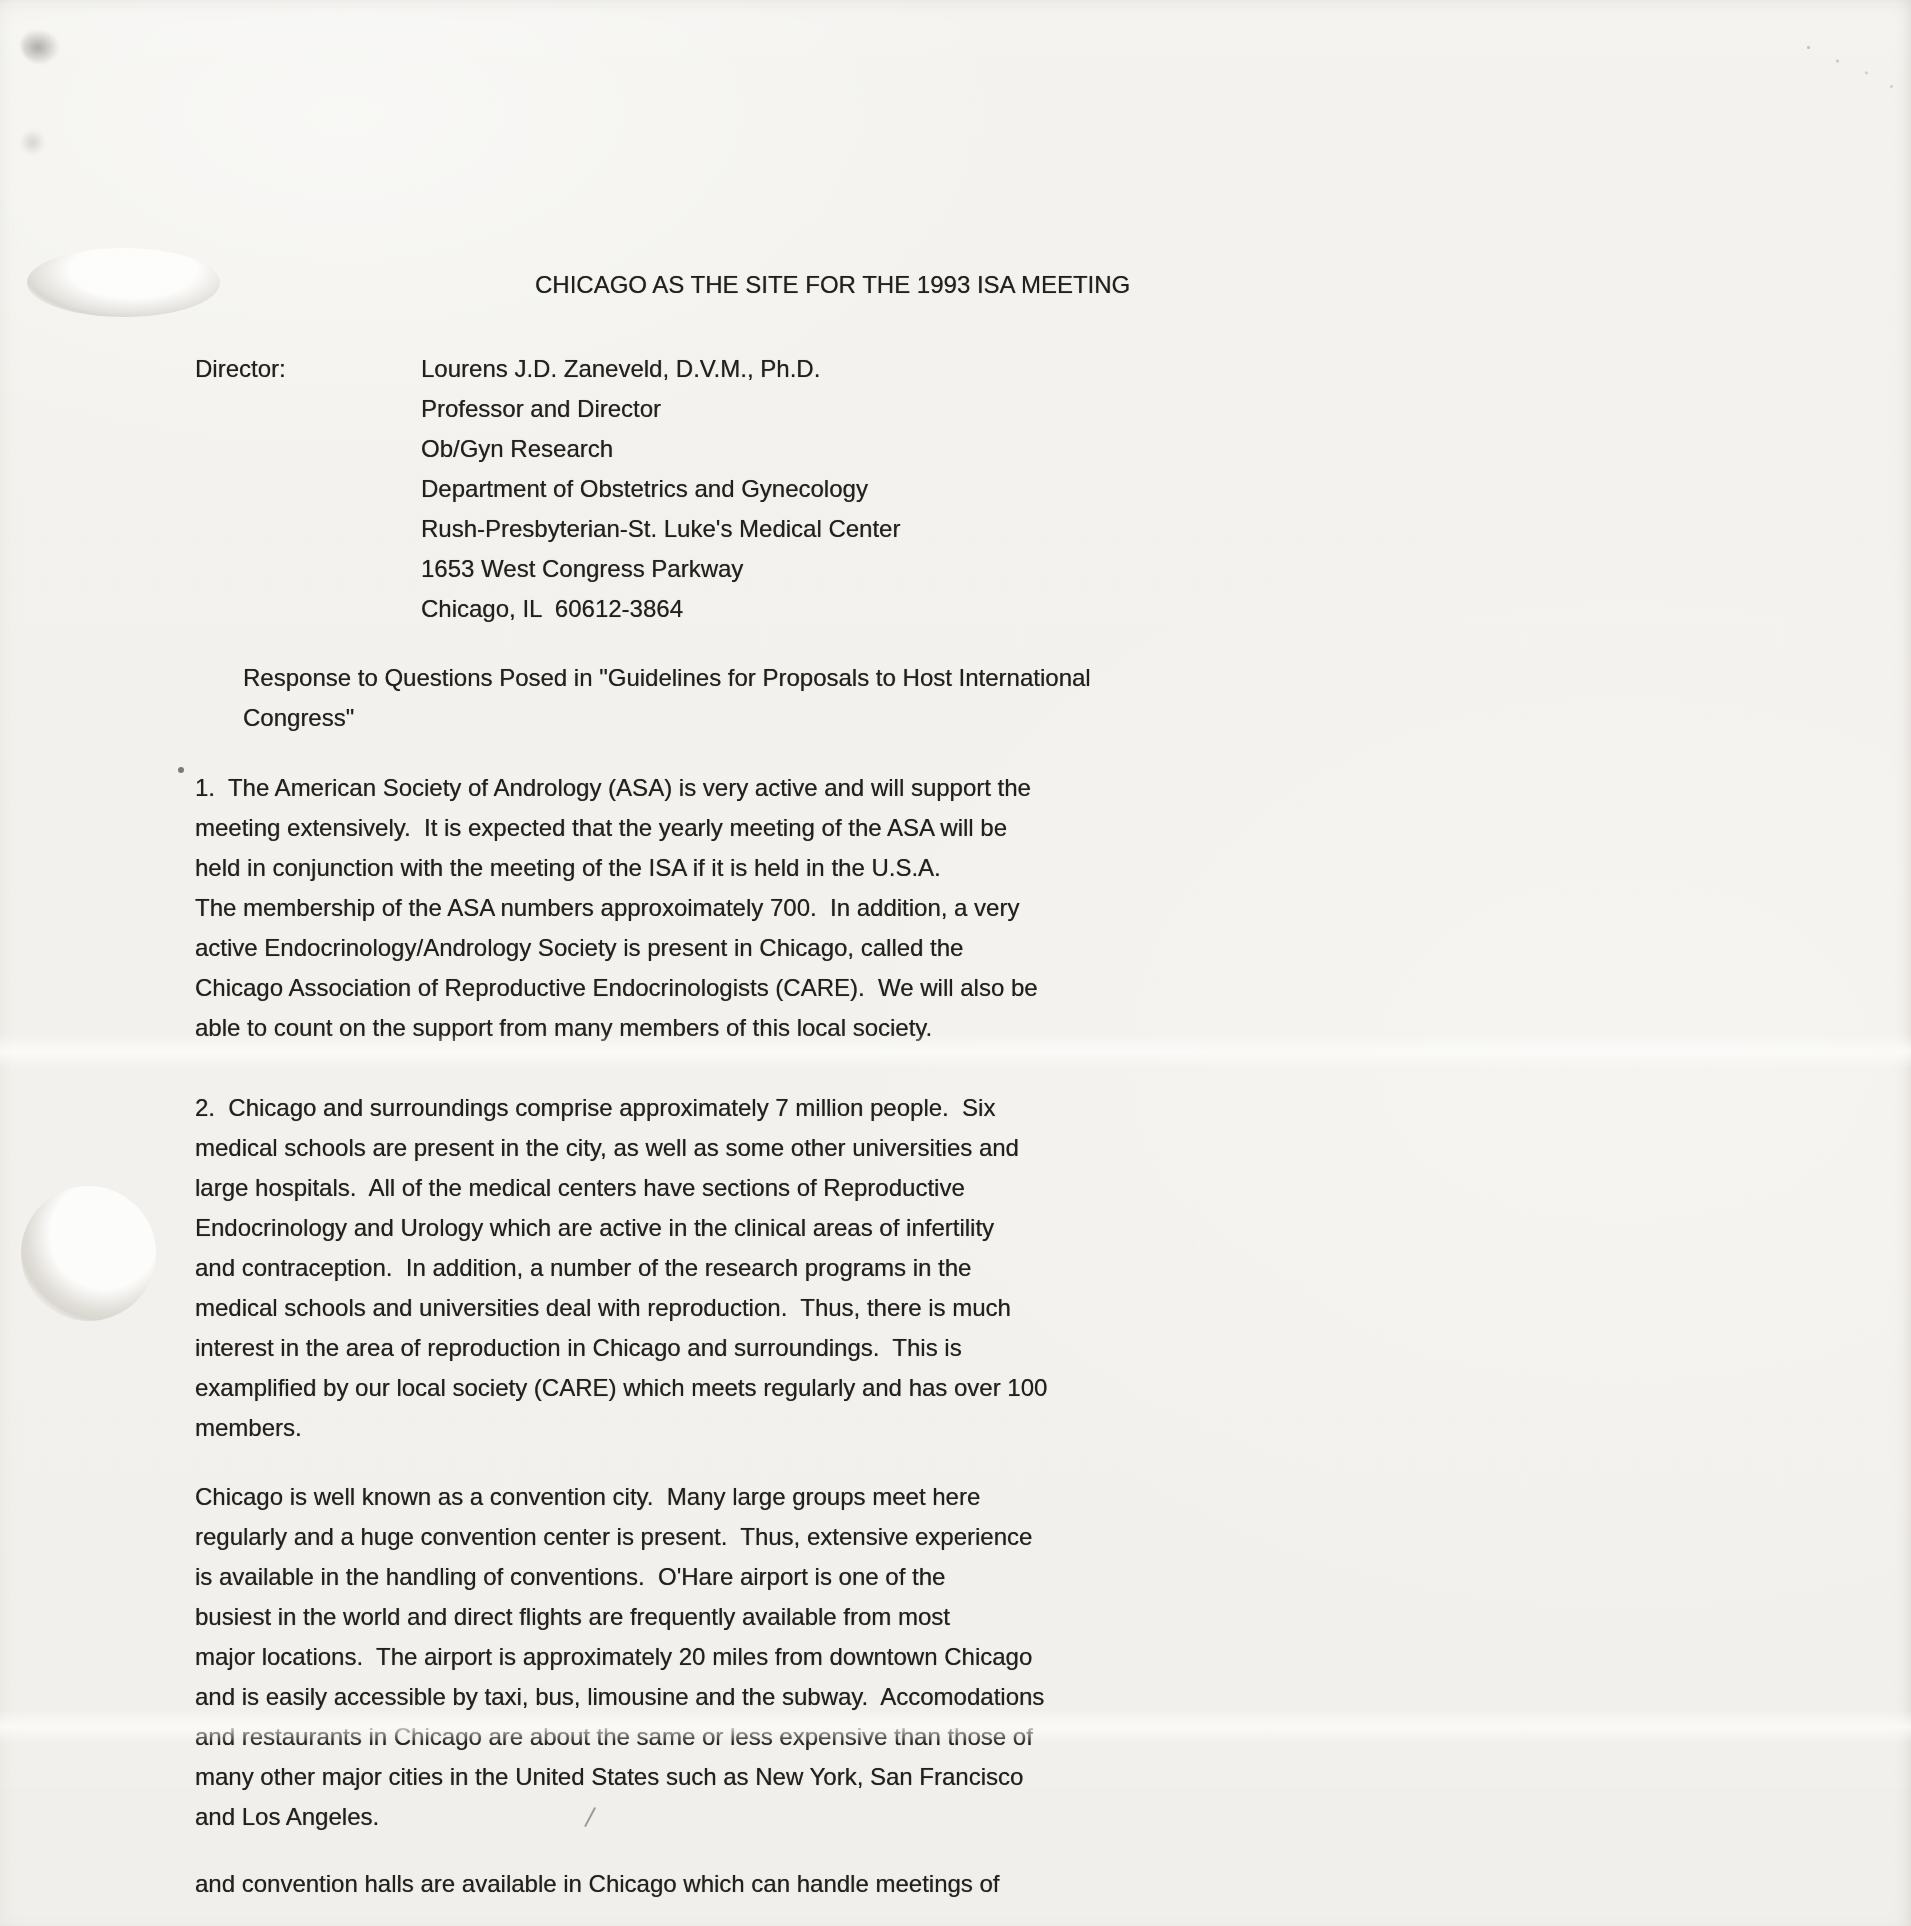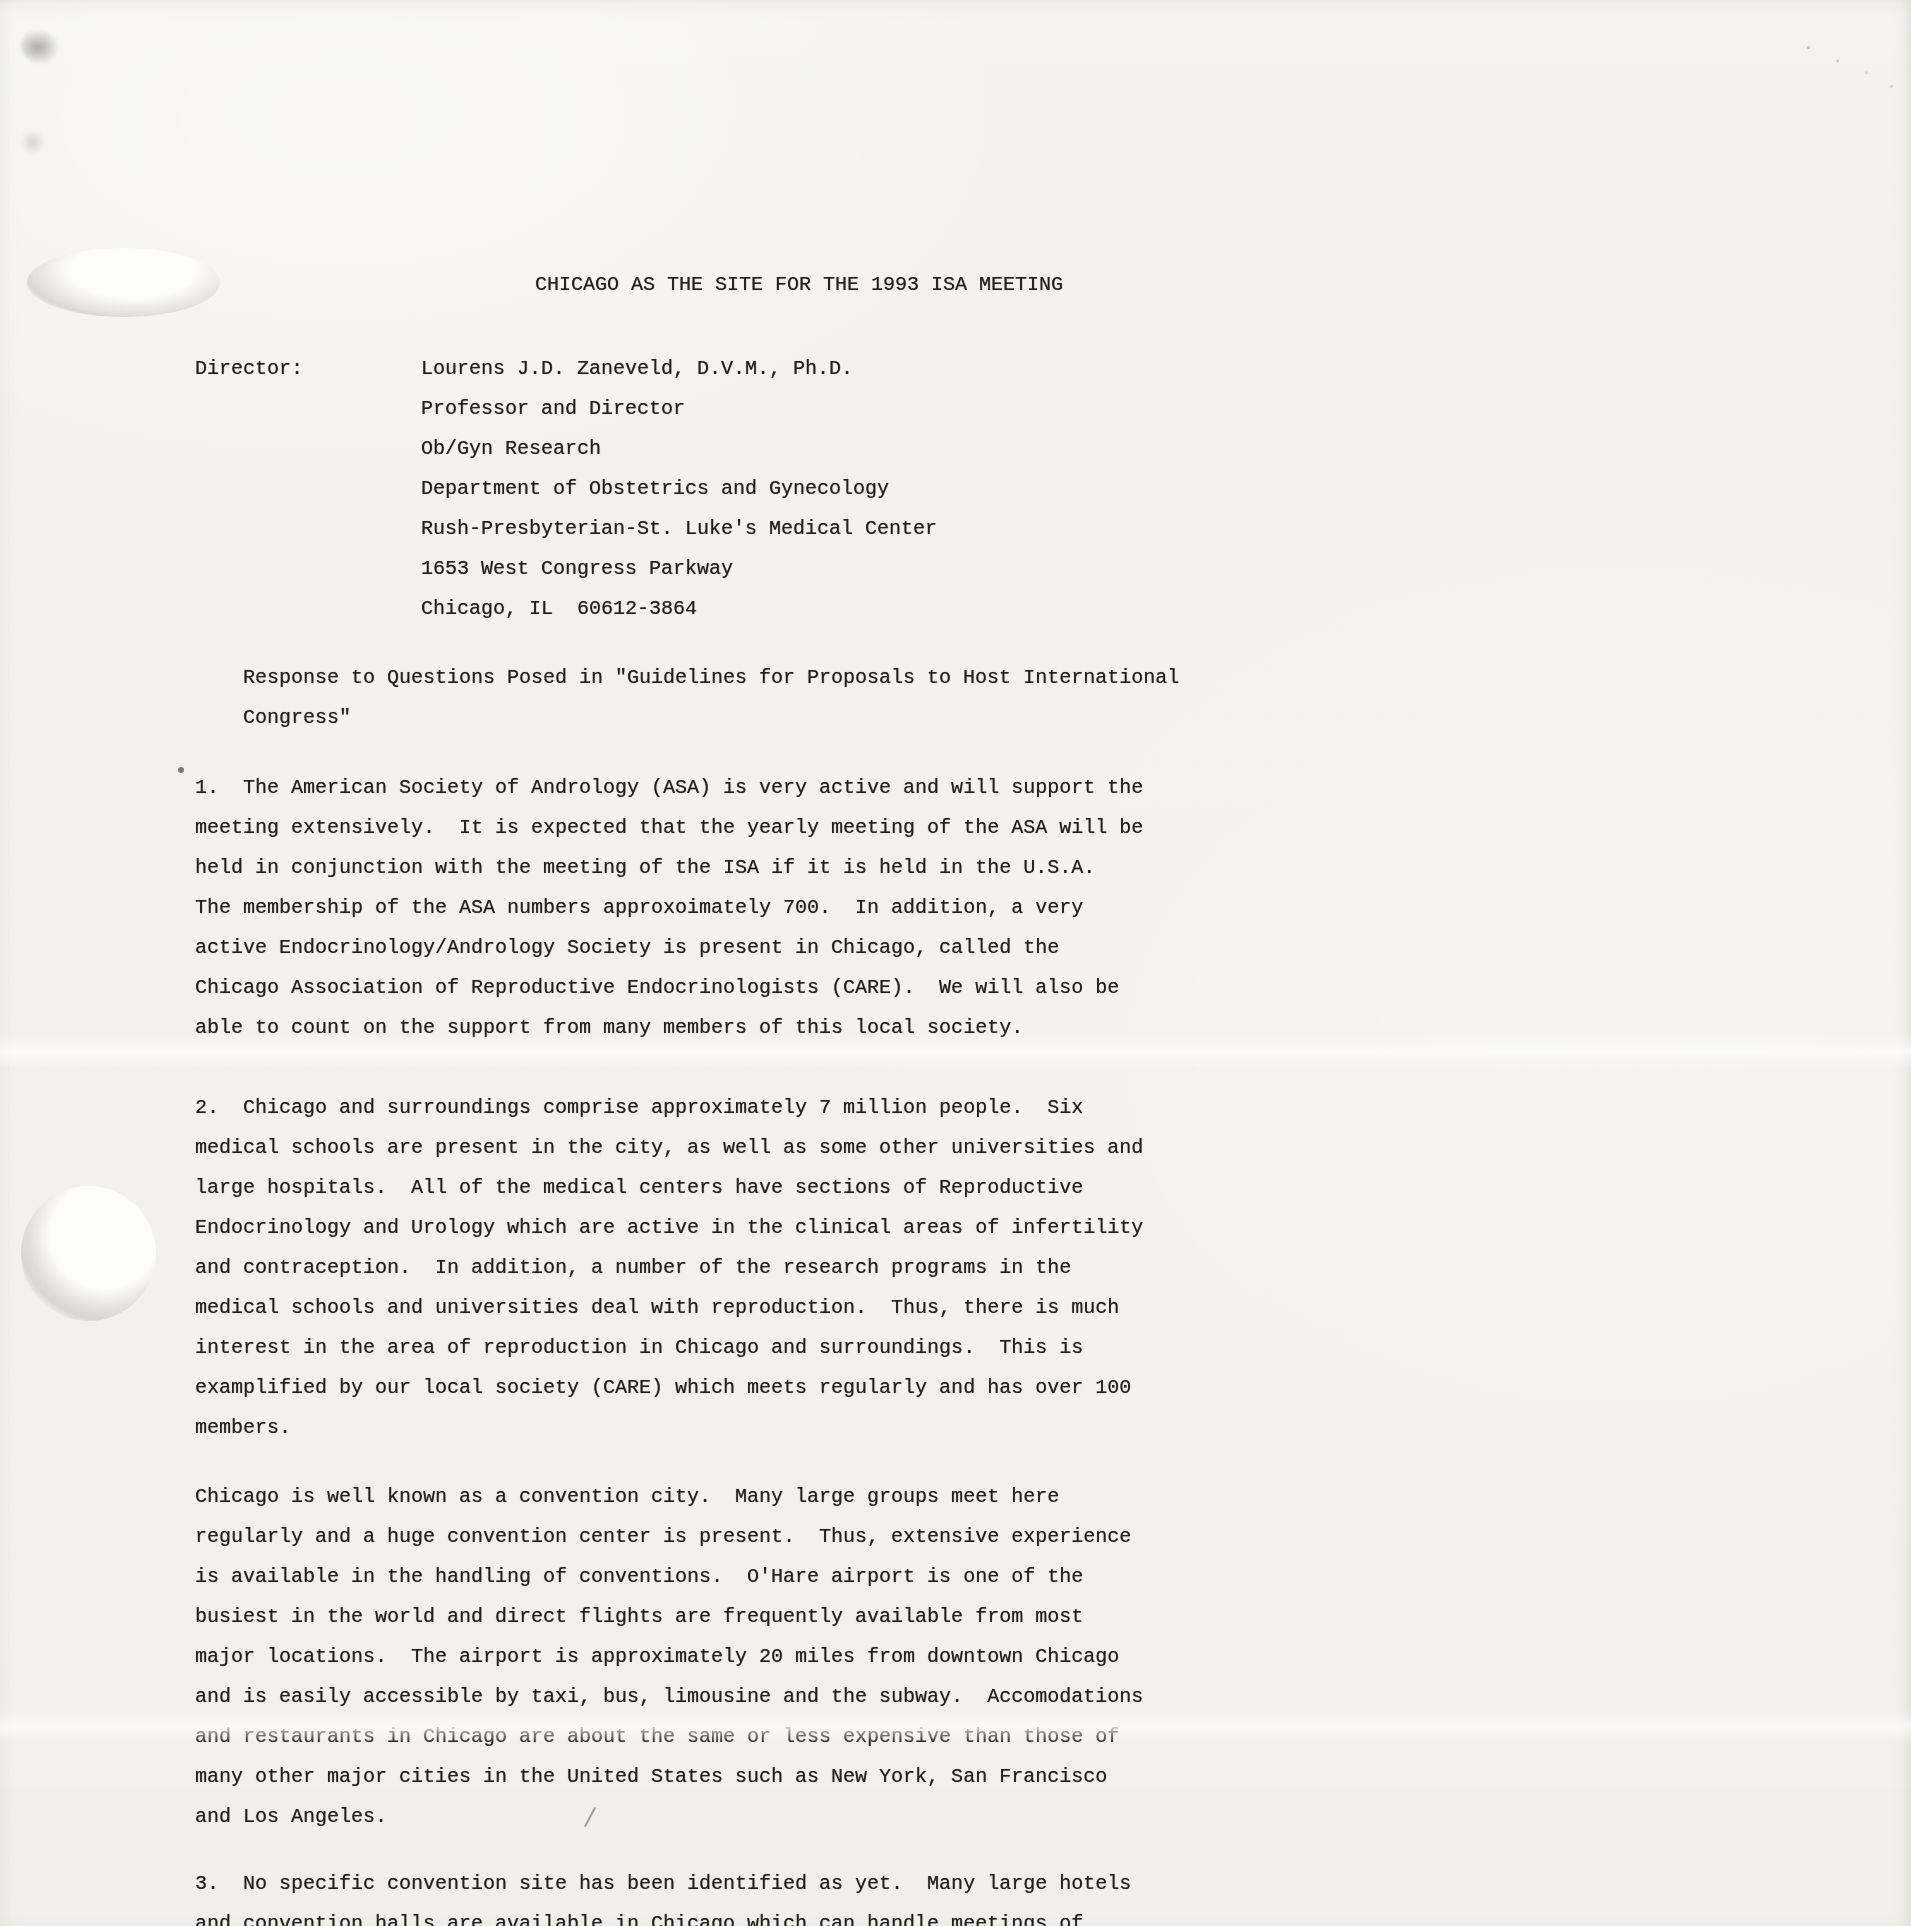--- a/index.html
+++ b/index.html
@@ -22,22 +22,22 @@
   
   .grain {
     position: absolute; inset: 0; opacity: 0.045; pointer-events: none;
     background-image:
       radial-gradient(1.2px 1.2px at 8.9px 12px, #5b574f 40%, transparent 60%),
       radial-gradient(0.8px 0.8px at 27px 32px, #5b574f 40%, transparent 60%),
       radial-gradient(0.8px 0.8px at 18px 3.5px, #5b574f 40%, transparent 60%);
     background-size: 37px 44px;
   }
   .mono {
-    font-family: Liberation Mono, monospace;
-    font-size: 20px;
+    font-family: Liberation Sans, sans-serif;
+    font-size: 24px;
     line-height: 40px;
     color: #22201d;
     white-space: pre;
     text-shadow: 0 0 0.8px rgba(30,28,25,0.45), 0.4px 0 0 rgba(30,28,25,0.22);
   }
   .tline { height: 40px; }
   .abs { position: absolute; }
 
   
   .curl {
@@ -111,21 +111,21 @@
   <div class="abs mono" style="left:421px; top:349px;"><div class="tline">Lourens J.D. Zaneveld, D.V.M., Ph.D.</div><div class="tline">Professor and Director</div><div class="tline">Ob/Gyn Research</div><div class="tline">Department of Obstetrics and Gynecology</div><div class="tline">Rush-Presbyterian-St. Luke's Medical Center</div><div class="tline">1653 West Congress Parkway</div><div class="tline">Chicago, IL  60612-3864</div></div>
 
   <div class="abs mono" style="left:195px; top:658px;margin-left:48px;"><div class="tline">Response to Questions Posed in "Guidelines for Proposals to Host International</div><div class="tline">Congress"</div></div>
 
   <div class="abs mono" style="left:195px; top:768px;"><div class="tline">1.  The American Society of Andrology (ASA) is very active and will support the</div><div class="tline">meeting extensively.  It is expected that the yearly meeting of the ASA will be</div><div class="tline">held in conjunction with the meeting of the ISA if it is held in the U.S.A.</div><div class="tline">The membership of the ASA numbers approxoimately 700.  In addition, a very</div><div class="tline">active Endocrinology/Andrology Society is present in Chicago, called the</div><div class="tline">Chicago Association of Reproductive Endocrinologists (CARE).  We will also be</div><div class="tline">able to count on the support from many members of this local society.</div></div>
 
   <div class="abs mono" style="left:195px; top:1088px;"><div class="tline">2.  Chicago and surroundings comprise approximately 7 million people.  Six</div><div class="tline">medical schools are present in the city, as well as some other universities and</div><div class="tline">large hospitals.  All of the medical centers have sections of Reproductive</div><div class="tline">Endocrinology and Urology which are active in the clinical areas of infertility</div><div class="tline">and contraception.  In addition, a number of the research programs in the</div><div class="tline">medical schools and universities deal with reproduction.  Thus, there is much</div><div class="tline">interest in the area of reproduction in Chicago and surroundings.  This is</div><div class="tline">examplified by our local society (CARE) which meets regularly and has over 100</div><div class="tline">members.</div></div>
 
   <div class="abs mono" style="left:195px; top:1477px;"><div class="tline">Chicago is well known as a convention city.  Many large groups meet here</div><div class="tline">regularly and a huge convention center is present.  Thus, extensive experience</div><div class="tline">is available in the handling of conventions.  O'Hare airport is one of the</div><div class="tline">busiest in the world and direct flights are frequently available from most</div><div class="tline">major locations.  The airport is approximately 20 miles from downtown Chicago</div><div class="tline">and is easily accessible by taxi, bus, limousine and the subway.  Accomodations</div><div class="tline">and restaurants in Chicago are about the same or less expensive than those of</div><div class="tline">many other major cities in the United States such as New York, San Francisco</div><div class="tline">and Los Angeles.</div></div>
 
-  <div class="abs mono" style="left:195px; top:1864px;"><div class="tline">3.  No specific convention site has been identified as yet.  Many large hotels</div><div class="tline">and convention halls are available in Chicago which can handle meetings of</div></div>
+  <div class="abs mono" style="left:195px; top:1864px;"><div class="tline">and convention halls are available in Chicago which can handle meetings of</div></div>
 
   <div class="crease crease-1"></div>
   <div class="crease crease-2"></div>
 
   <div class="ink-dot"></div>
   <div class="pen-mark"></div>
 
 </div>
 
 

